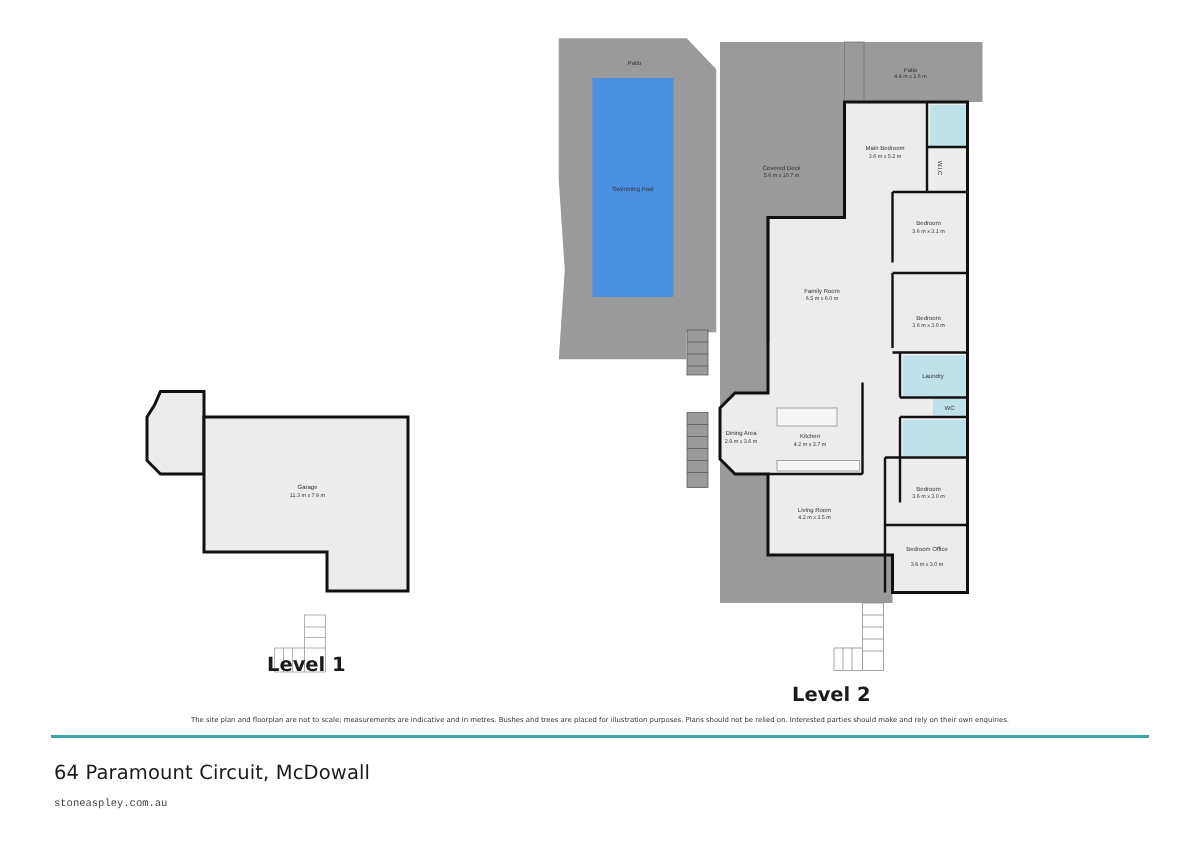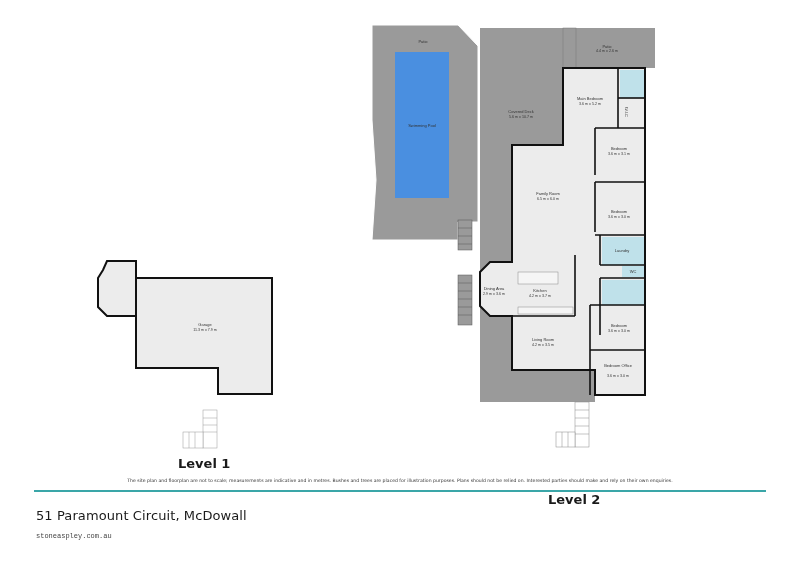--- a/index.html
+++ b/index.html
@@ -125,18 +125,18 @@
       <rect x="183" y="432" width="20" height="16"></rect>
       <line x1="203" y1="418" x2="217" y2="418"></line>
         <line x1="203" y1="425" x2="217" y2="425"></line>
         <line x1="203" y1="432" x2="217" y2="432"></line>
       <line x1="189" y1="432" x2="189" y2="448"></line>
         <line x1="195" y1="432" x2="195" y2="448"></line>
     </g>
   </g>
 </svg>
 
-<div class="level-title" style="left:178px; top:456px;">Level 1</div>
-<div class="level-title" style="left:548px; top:456px;margin-top:36px;">Level 2</div>
+<div class="level-title" style="left:178px; top:436px;">Level 1</div>
+<div class="level-title" style="left:528px; top:456px;">Level 2</div>
 <div class="disclaimer">The site plan and floorplan are not to scale; measurements are indicative and in metres. Bushes and trees are placed for illustration purposes. Plans should not be relied on. Interested parties should make and rely on their own enquiries.</div>
 <div class="divider"></div>
-<div class="address">51 Paramount Circuit, McDowall</div>
+<div class="address">64 Paramount Circuit, McDowall</div>
 <div class="website">stoneaspley.com.au</div>
 
 </body></html>

